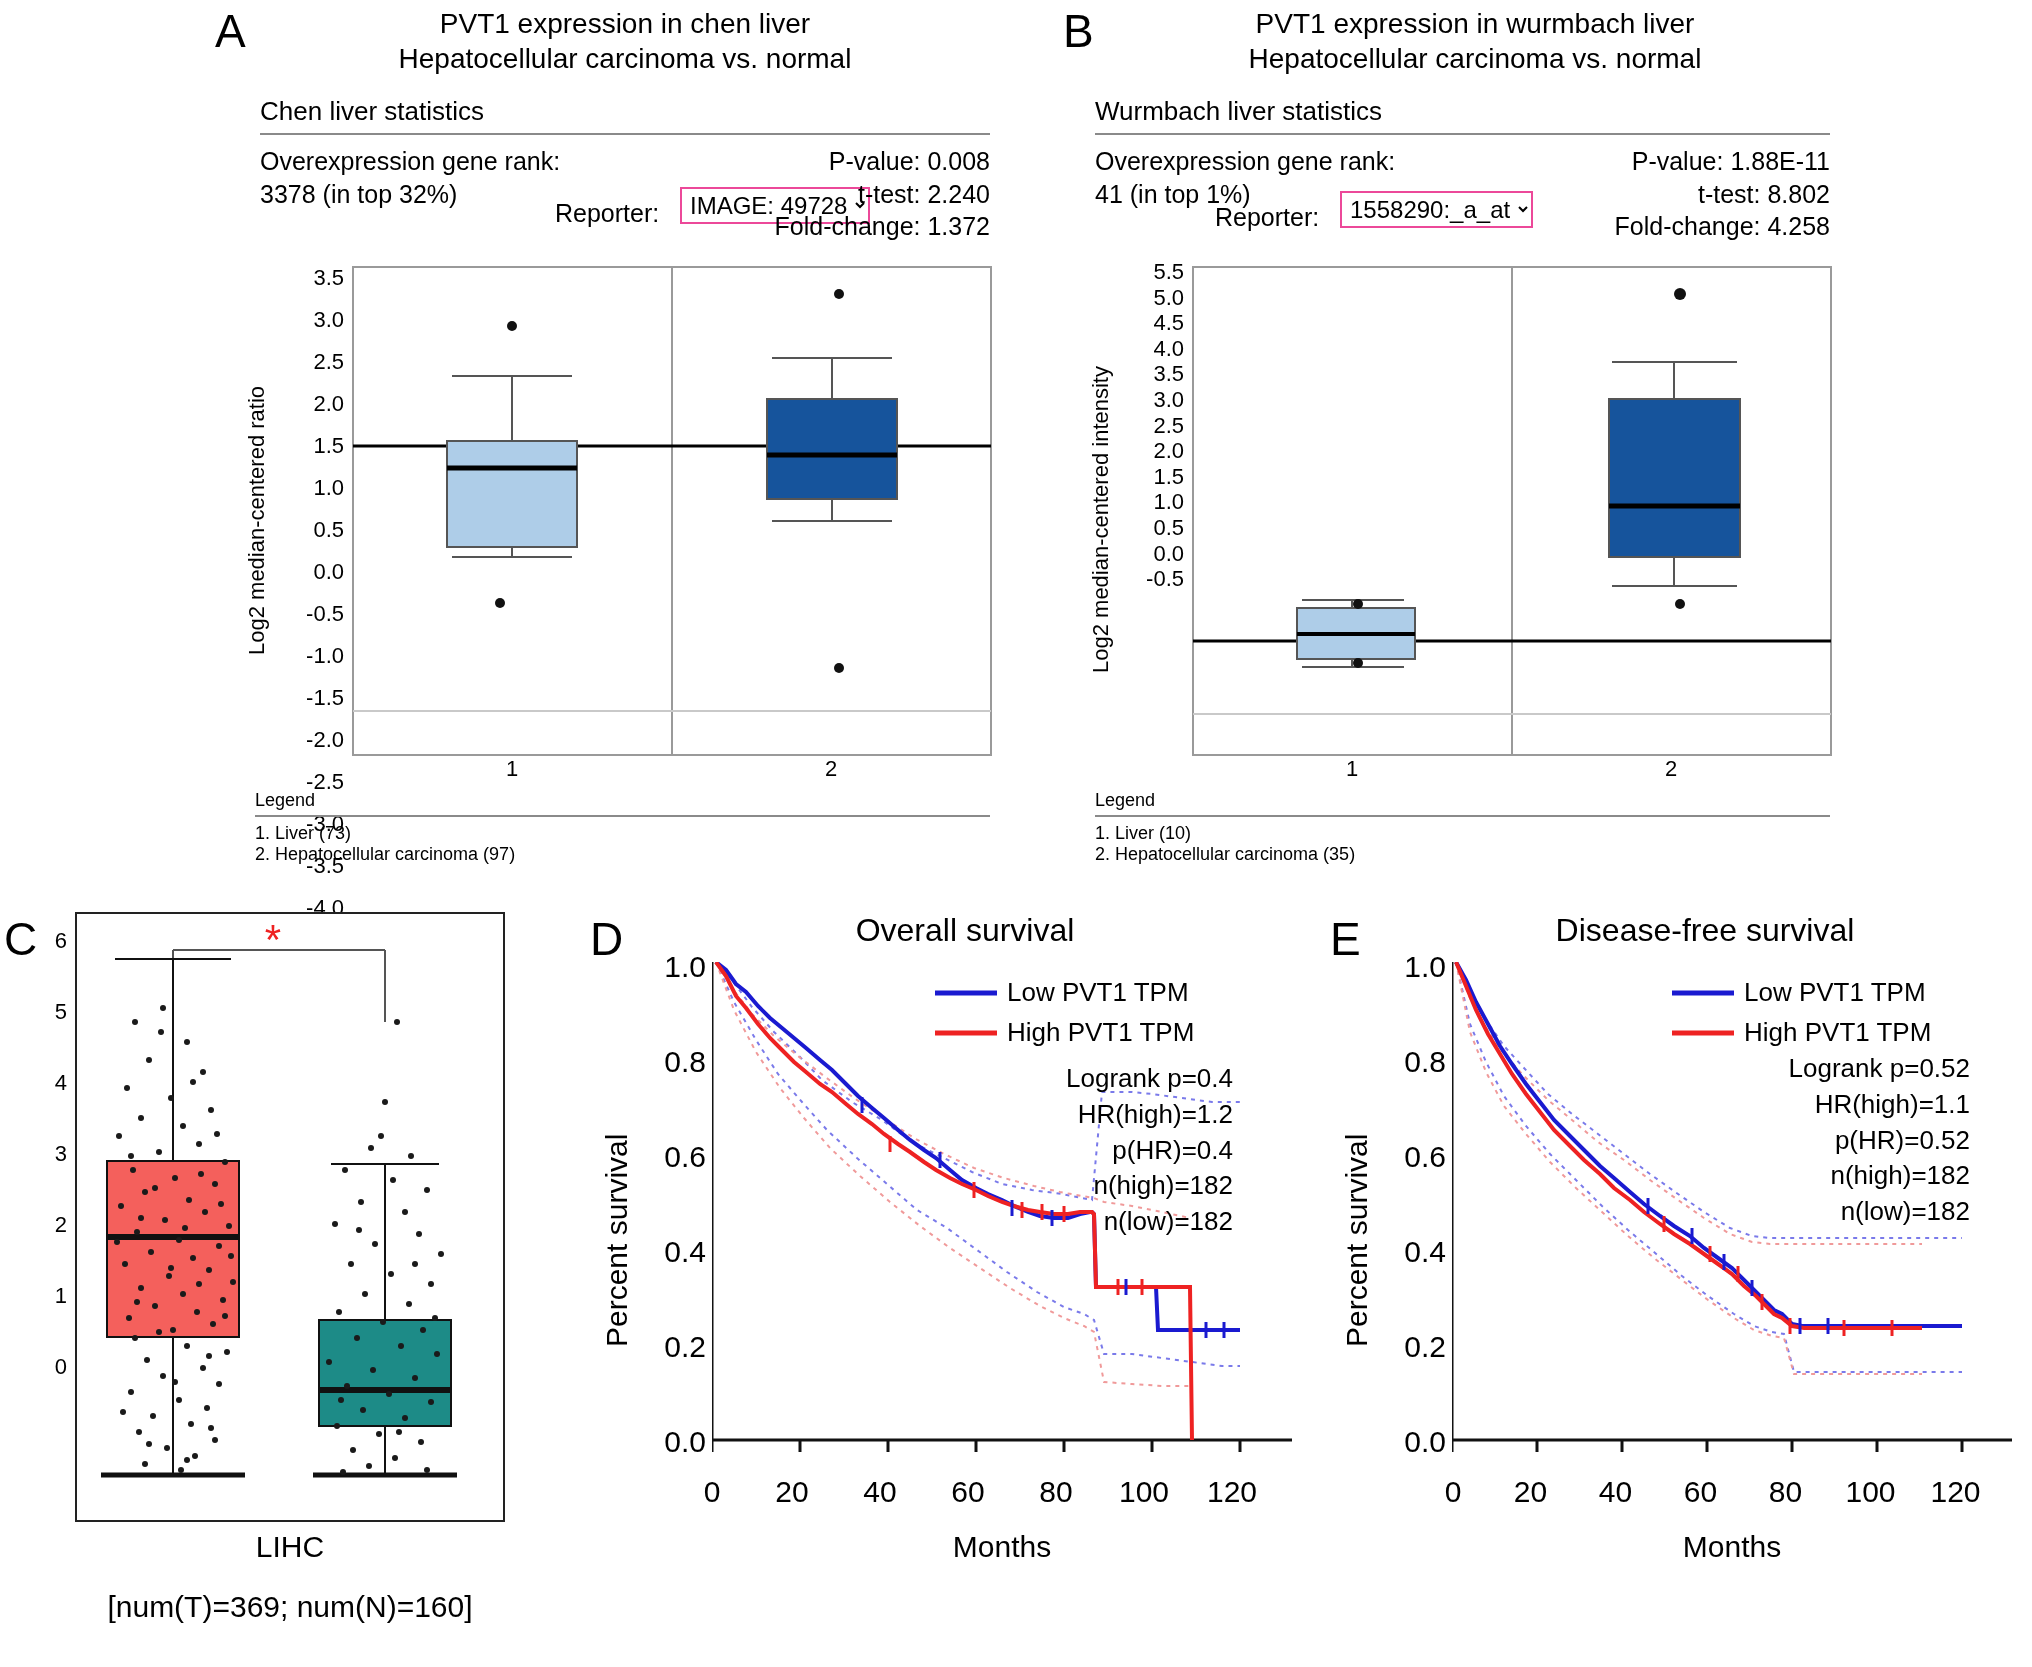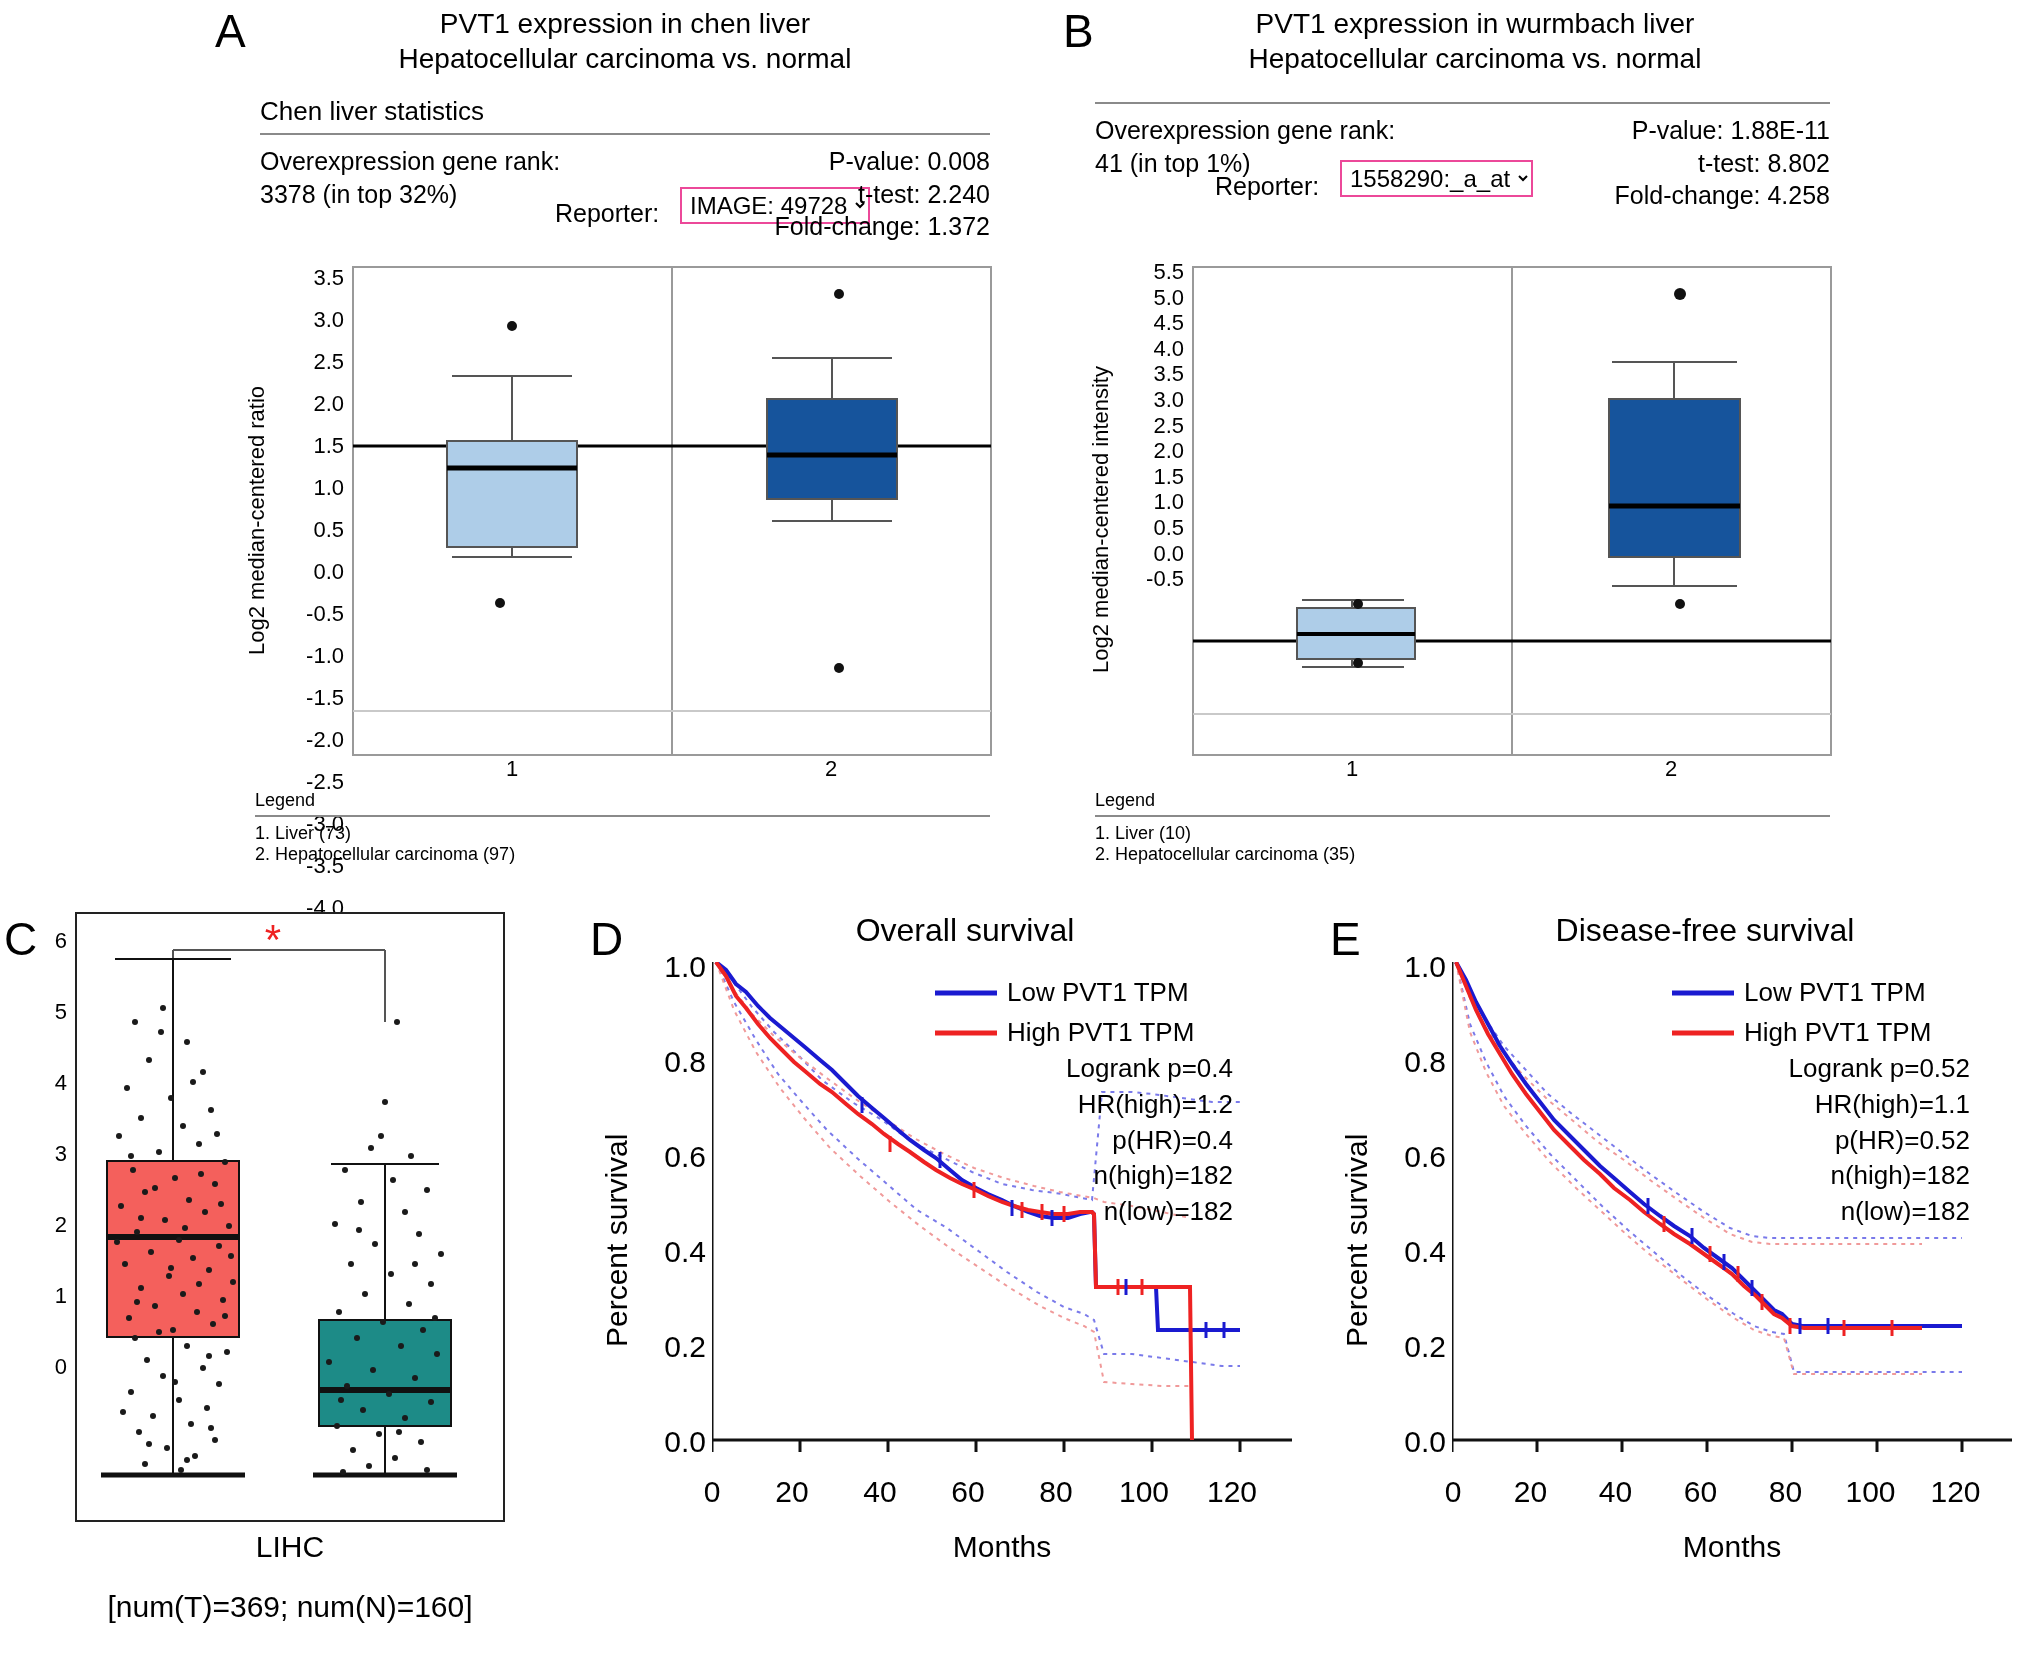--- a/index.html
+++ b/index.html
@@ -116,20 +116,21 @@
 </div>
 
 <div class="panel" style="left:1063px;top:4px;">
   <div class="plabel">B</div>
 </div>
 <div class="panel" style="left:1095px;top:6px;width:760px;">
   <div class="ttl">PVT1 expression in wurmbach liver</div>
   <div class="ttl">Hepatocellular carcinoma vs. normal</div>
 </div>
 <div class="panel" style="left:1095px;top:96px;width:735px;">
+  <div class="sect">Wurmbach liver statistics</div>
   <div class="rule" style="margin-top:6px;"></div>
   <div style="position:relative;height:110px;">
     <div class="stat" style="position:absolute;left:0;top:10px;">
       <div>Overexpression gene rank:</div>
       <div>41 (in top 1%)</div>
     </div>
     <div class="stat" style="position:absolute;left:120px;top:66px;">Reporter:</div>
     <div style="position:absolute;left:245px;top:56px;">
       <select class="rep">
         <option>1558290:_a_at</option>
@@ -448,21 +449,21 @@
         <line x1="0" y1="5" x2="62" y2="5" stroke="#1a1ad0" stroke-width="5"></line>
       </svg>
     <span class="kmleg">Low PVT1 TPM</span>
   </div>
   <div style="display:flex;align-items:center;gap:10px;margin-top:4px;">
     <svg width="62" height="10">
         <line x1="0" y1="5" x2="62" y2="5" stroke="#ee2222" stroke-width="5"></line>
       </svg>
     <span class="kmleg">High PVT1 TPM</span>
   </div>
-  <div class="kmleg" style="text-align:right;width:298px;">
+  <div class="kmleg" style="text-align:right;width:298px;margin-top:10px;">
     <div>Logrank p=0.4</div>
     <div>HR(high)=1.2</div>
     <div>p(HR)=0.4</div>
     <div>n(high)=182</div>
     <div>n(low)=182</div>
   </div>
 </div>
 
 <div class="panel" style="left:1330px;top:912px;">
   <div class="plabel">E</div>

